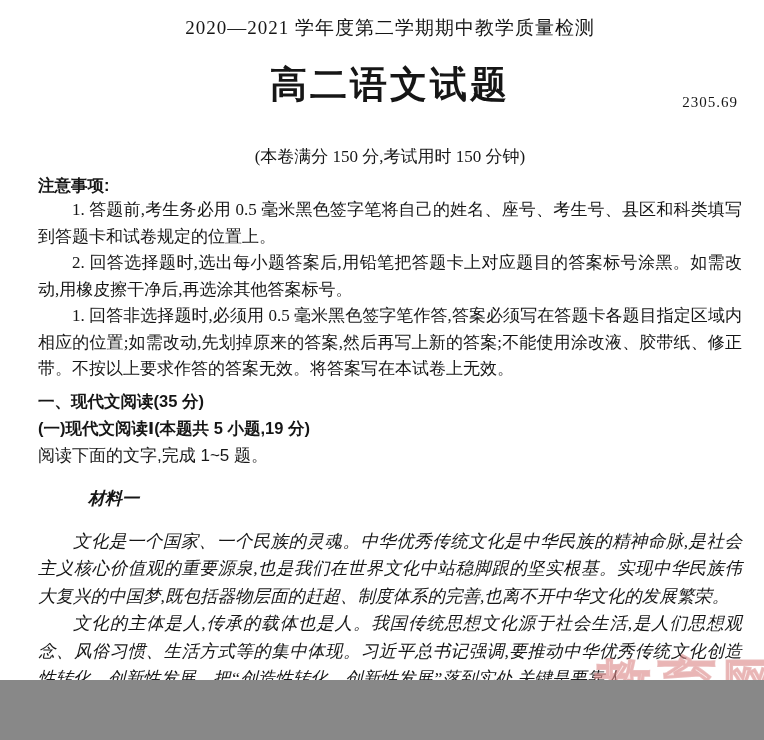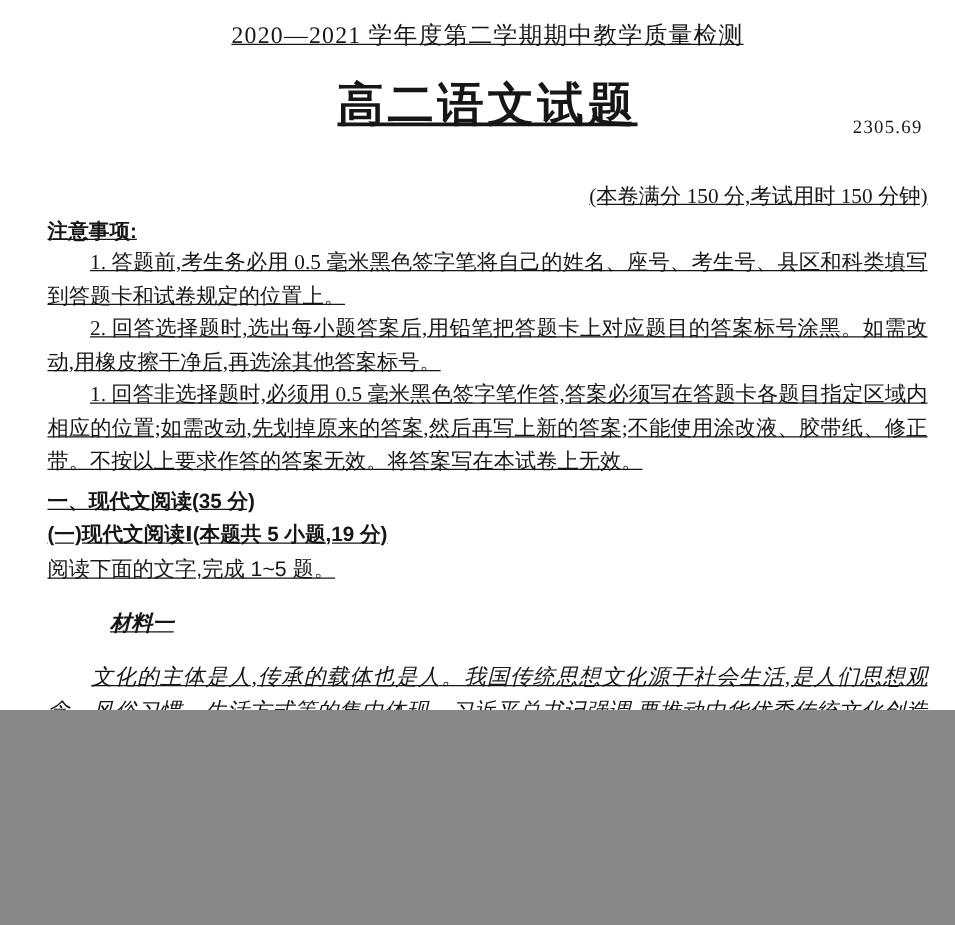--- a/index.html
+++ b/index.html
@@ -1,24 +1,23 @@
 <!DOCTYPE html>
 <html><head>
 <meta charset="utf-8">
 <style>
   html, body { margin: 0; padding: 0; background: #888; }
   .page {
-    width: 764px; height: 568px;
+    width: 764px; height: 680px;
     position: relative;
     overflow: hidden;
     background: #ffffff;
     color: #161616;
     font-family: "Liberation Serif", "DejaVu Serif", serif;
     margin: 0 auto;
-    text-decoration: underline;
   }
   .content { padding: 0 22px 0 38px; }
 
   .doc-subtitle {
     text-align: center;
     font-size: 19px;
     padding-top: 15px;
     letter-spacing: 1px;
   }
   .title-row { position: relative; margin-top: 22px; height: 44px; }
@@ -29,21 +28,21 @@
     letter-spacing: 3px;
     line-height: 44px;
   }
   .doc-date {
     position: absolute;
     right: 4px; bottom: -4px;
     font-size: 15px;
     letter-spacing: 1px;
   }
   .exam-info {
-    text-align: right;
+    text-align: center;
     margin-top: 38px;
     font-size: 17px;
   }
   .notice-heading {
     font-family: "Liberation Sans", "DejaVu Sans", sans-serif;
     font-weight: bold;
     font-size: 16.5px;
     margin-top: 5px;
     line-height: 24px;
   }
@@ -131,20 +130,21 @@
 
     <p class="sec-heading">一、现代文阅读(35 分)</p>
 
     <p class="sub-heading">(一)现代文阅读Ⅰ(本题共 5 小题,19 分)</p>
 
     <p class="instruction">阅读下面的文字,完成 1~5 题。</p>
 
     <p class="material-label">材料一</p>
 
     <div>
+      <p class="material-para">文化是一个国家、一个民族的灵魂。中华优秀传统文化是中华民族的精神命脉,是社会主义核心价值观的重要源泉,也是我们在世界文化中站稳脚跟的坚实根基。实现中华民族伟大复兴的中国梦,既包括器物层面的赶超、制度体系的完善,也离不开中华文化的发展繁荣。</p>
       <p class="material-para">文化的主体是人,传承的载体也是人。我国传统思想文化源于社会生活,是人们思想观念、风俗习惯、生活方式等的集中体现。习近平总书记强调,要推动中华优秀传统文化创造性转化、创新性发展。把“创造性转化、创新性发展”落到实处,关键是要靠人。</p>
       <p class="material-para">靠有担当的文化人。正所谓,“文变染乎世情,兴废系乎时序。”文化要发展,就需要一群有担当的文化人,能够感国运之变化、立时代之潮头、发时代之先声,为亿万人民、为伟大祖国鼓与呼。他们应该对文化热爱而执着,最懂人民对文化的所需所盼,最会从优秀传统文化中汲取营养智慧,用创意激活经典、融入时代,创作出无愧于时代和人民的文化精品,在潜移默化中以文化人,在移风易俗中引领风尚,在润物无声中振奋精神……</p>
     </div>
 
   </div>
 
   <div class="watermark-chars">教育网</div>
   <div class="watermark-url">www.ht88.com</div>
 </div>
 

